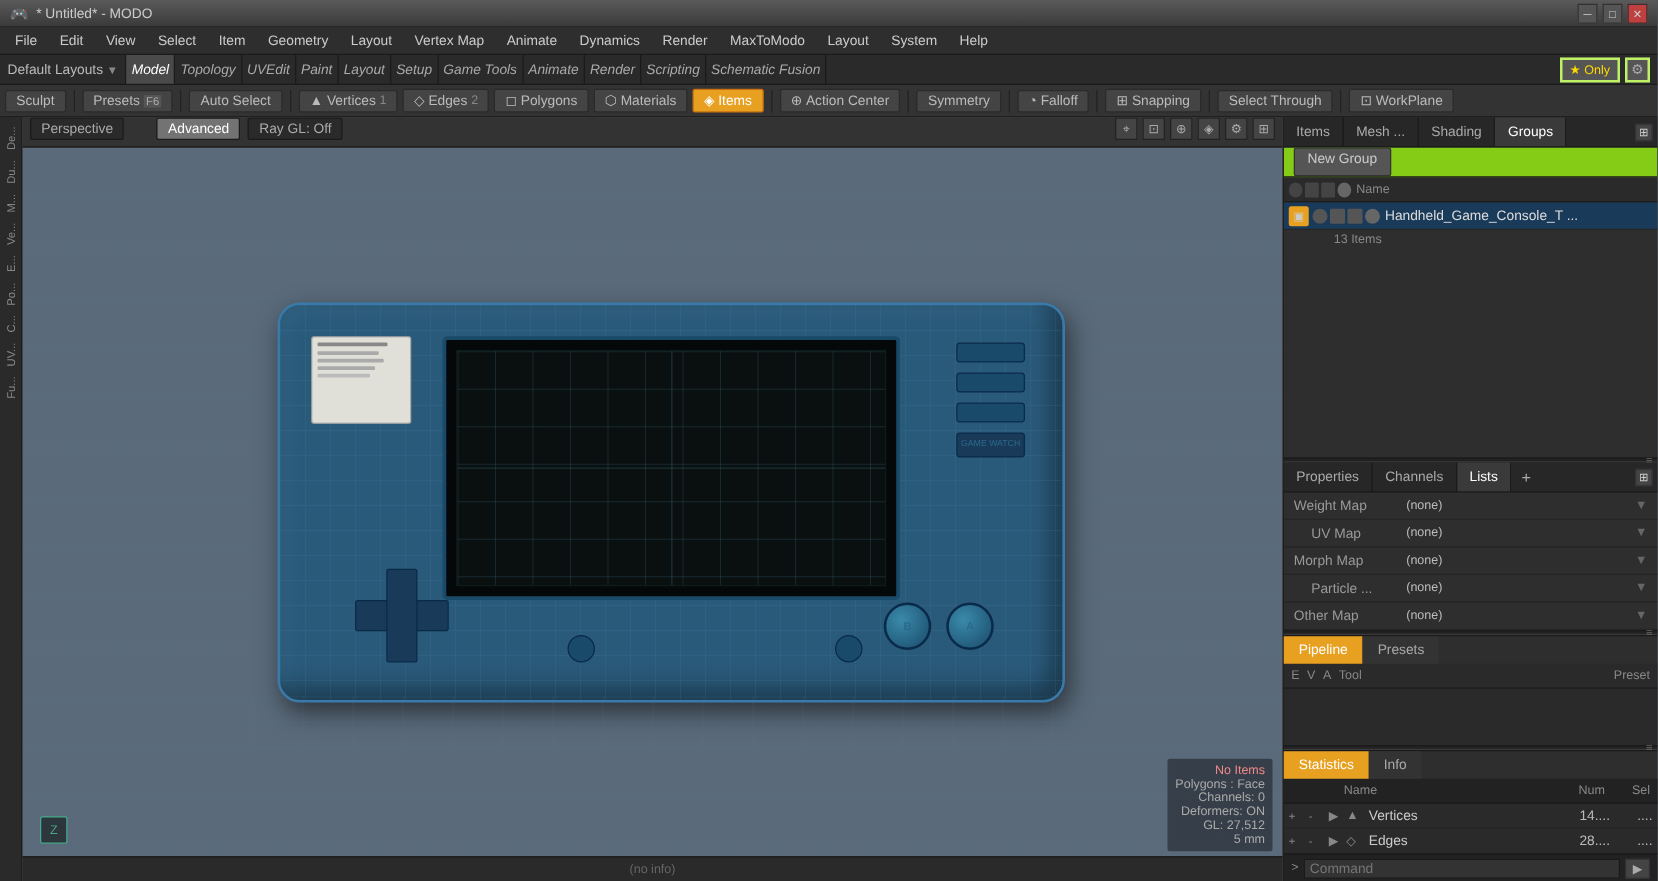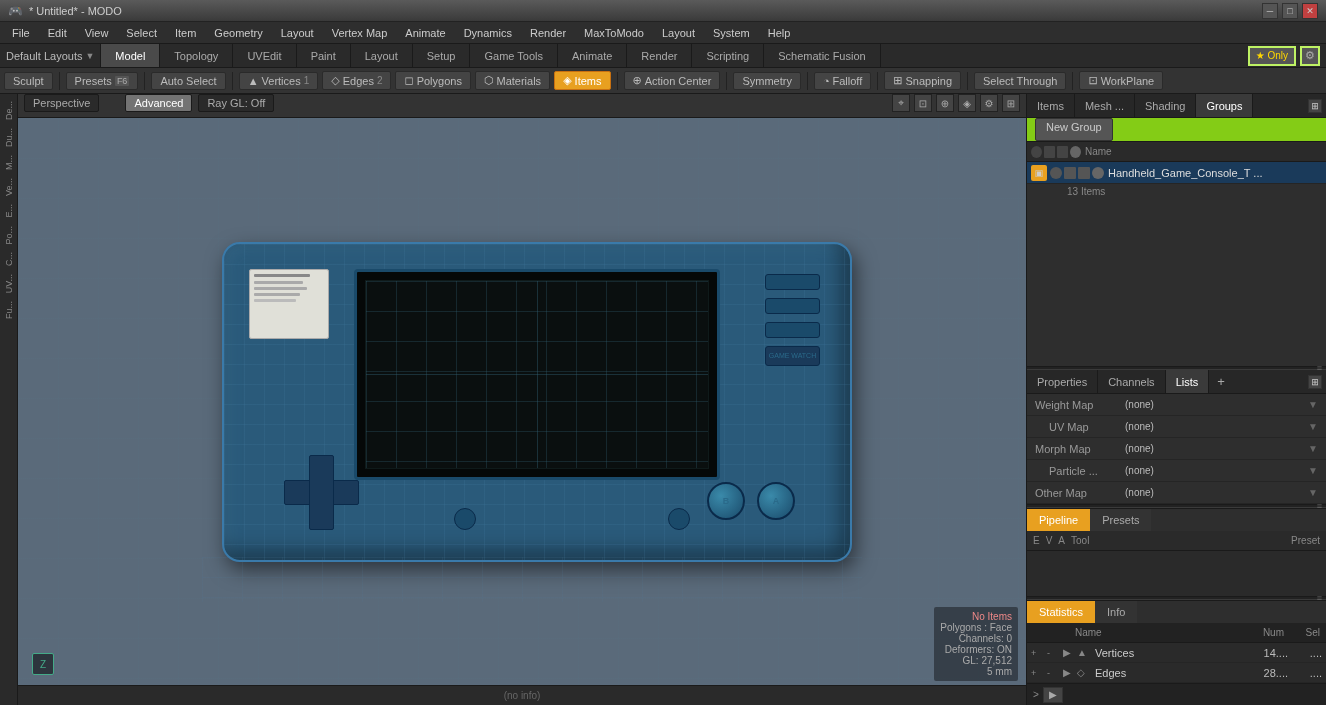--- a/index.html
+++ b/index.html
@@ -21,22 +21,22 @@
       padding: 0 4px; gap: 2px; border-bottom: 1px solid #1a1a1a;
     }
     .menu-item { padding: 2px 8px; font-size: 11px; color: #ccc; cursor: pointer; border-radius: 2px; }
 
     
     #tabbar {
       height: 24px; background: #2a2a2a; display: flex; align-items: center;
       border-bottom: 1px solid #1a1a1a;
     }
     .tab-btn {
-      padding: 3px 14px; font-size: 11px; color: #aaa; cursor: pointer;
-      border-right: 1px solid #1a1a1a; height: 100%; display: flex; align-items: center;
+      padding: 3px 4px; font-size: 11px; color: #aaa; cursor: pointer;
+      border-right: 1px solid #1a1a1a; height: 100%; display: flex; align-items: center; font-style: italic;
     }
     #tabbar-right { margin-left: auto; display: flex; align-items: center; gap: 4px; padding-right: 6px; }
     .gear-btn { width: 20px; height: 20px; background: #555; border: 2px solid #bef264; display: flex; align-items: center; justify-content: center; font-size: 11px; cursor: pointer; color: #aaa; }
 
     
     #toolbar {
       height: 26px; background: #333; display: flex; align-items: center;
       padding: 0 4px; gap: 4px; border-bottom: 1px solid #1a1a1a;
     }
     .toolbar-btn {
@@ -684,17 +684,18 @@
           <span style="font-size:10px; color:#888; width:14px;">◇</span>
           <span class="stats-name">Edges</span>
           <span class="stats-num">28....</span>
           <span class="stats-sel">....</span>
         </div>
       </div>
     </div>
 
     <div id="command-bar">
       <span class="cmd-arrow">&gt;</span>
+      <input id="command-input" type="text" placeholder="Command" style="">
       <div class="cmd-exec">▶</div>
     </div>
 
   </div>
 </div>
 
 </body></html>

